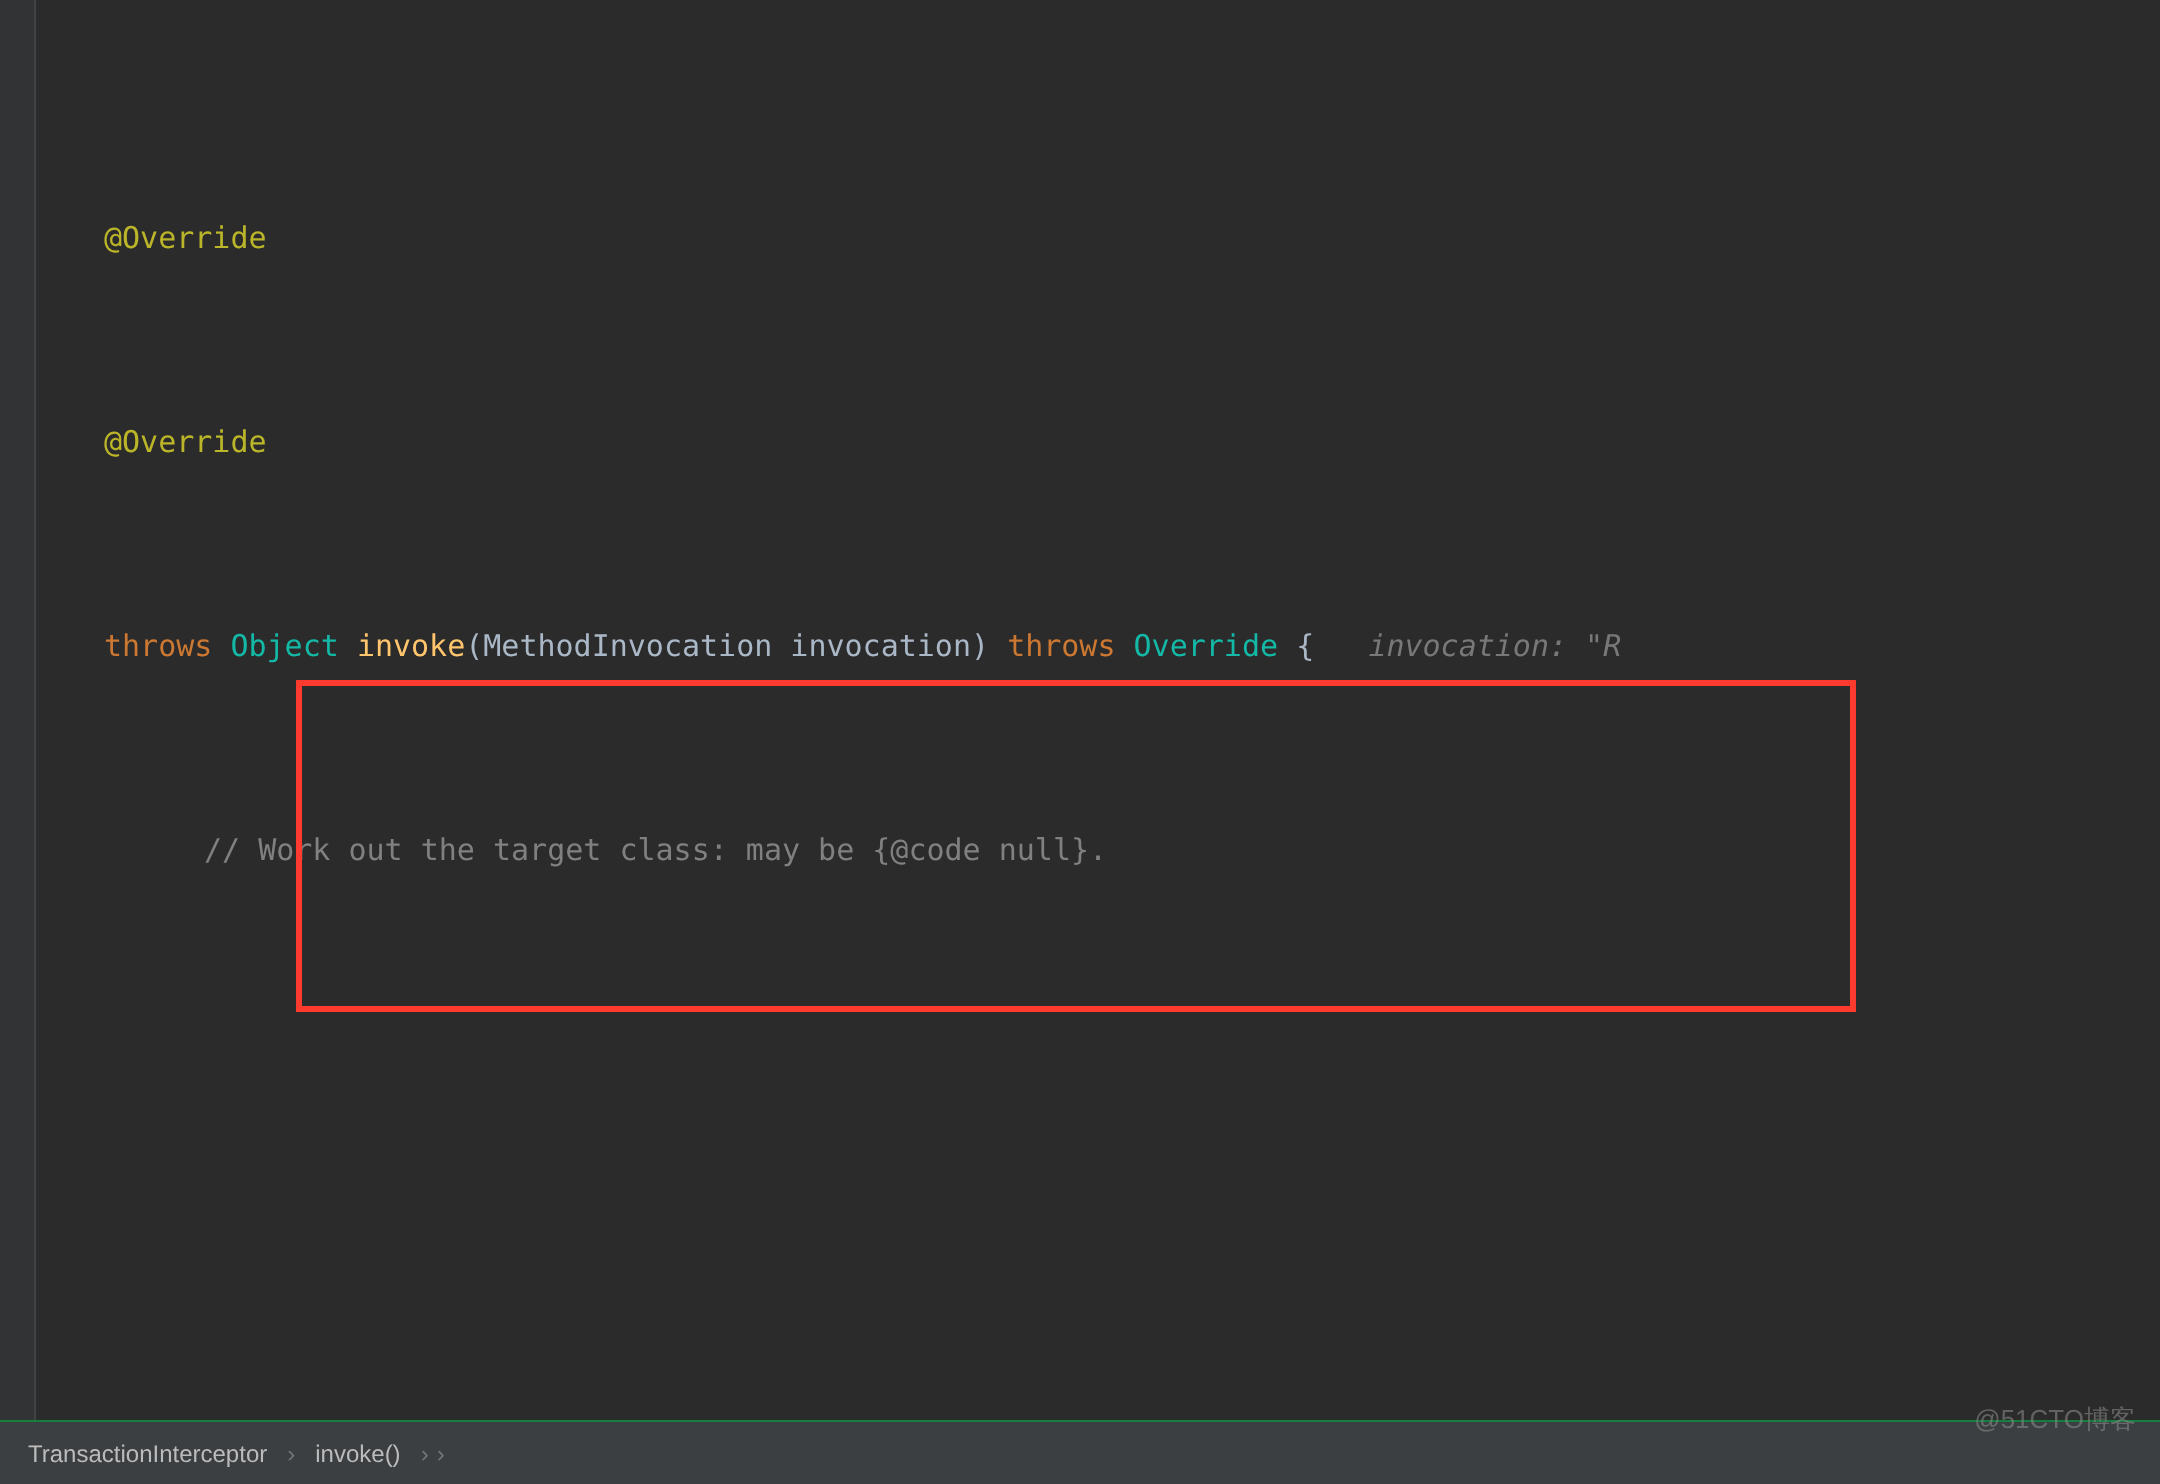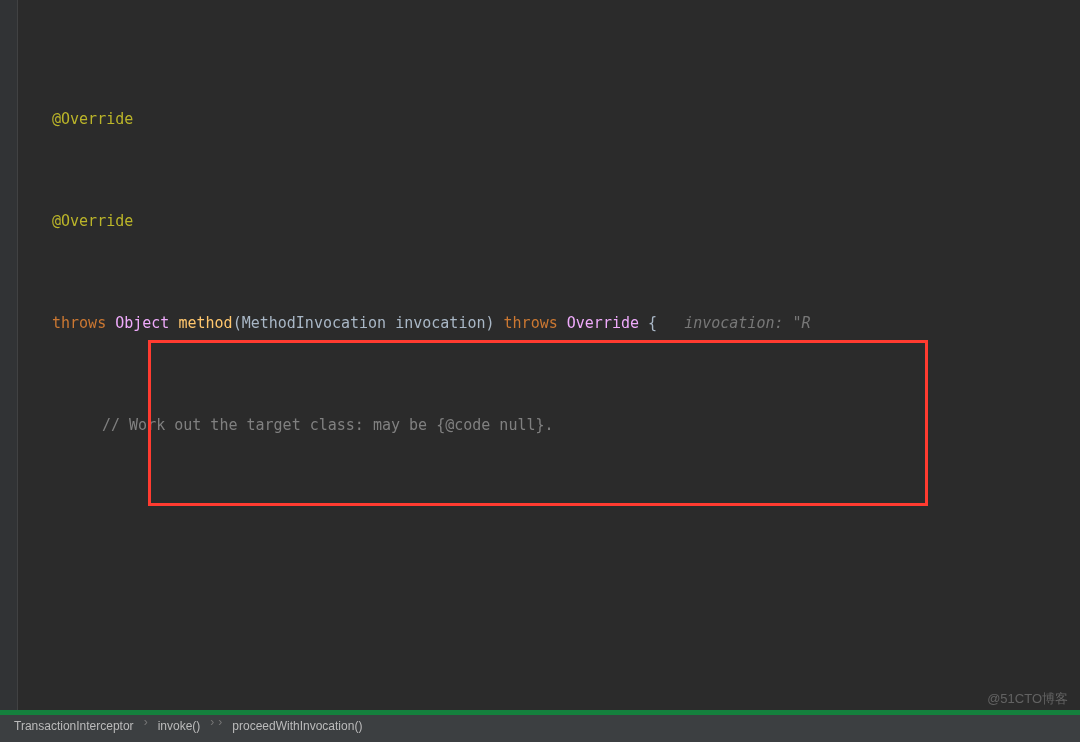--- a/index.html
+++ b/index.html
@@ -29,64 +29,65 @@
     }
     .code {
       position: absolute;
       left: 18px; top: 0; right: 0; bottom: 0;
     }
     .line { padding-left: 0; height: 34px; position: relative; }
     .i1 { padding-left: 34px; }
     .i2 { padding-left: 84px; }
     .kw { color: #cc7832; }
     .ann { color: #bbb529; }
-    .type { color: #f0abfc; }
+    .type { color: #14b8a6; }
     .mth { color: #ffc66d; }
     .cmt { color: #808080; }
     .hint { color: #787878; font-style: italic; }
     .p { color: #a9b7c6; }
     .redbox {
       position: absolute;
       border: 3px solid #ff3b30;
       pointer-events: none;
     }
     .breadcrumbs {
       position: absolute;
       left: 0; right: 0; bottom: 0;
       height: 32px;
       background: #3c3f41;
-      border-top: 5px solid #15803d;
+      border-top: 1px solid #15803d;
       display: flex;
+      align-items: center;
       font-family: sans-serif;
       font-size: 12px;
       color: #bbbbbb;
       padding-left: 6px;
     }
     .crumb { padding: 4px 8px; }
     .crumb-sep { color: #757575; padding: 0 2px; }
     .watermark {
       position: absolute;
       right: 12px;
-      bottom: 34px;
+      bottom: 23px;
       color: #888;
       font-family: sans-serif;
       font-size: 13px;
       opacity: 0.6;
     }
   </style>
 </head>
 <body>
 
 <div class="editor">
   <div class="gutter"></div>
   <div class="code">
 
     <div class="line i1"><span class="ann">@Override</span></div>
     <div class="line i1"><span class="ann">@Override</span></div>
-    <div class="line i1"><span class="kw">throws</span> <span class="type">Object</span> <span class="mth">method</span><span class="p">(</span><span class="p">MethodInvocation invocation</span><span class="p">) </span><span class="kw">throws</span> <span class="type">Override</span> <span class="p">{</span>   <span class="hint">invocation: "R</span></div>
+    <div class="line i1"><span class="kw">throws</span> <span class="type">Object</span> <span class="mth">invoke</span><span class="p">(</span><span class="p">MethodInvocation invocation</span><span class="p">) </span><span class="kw">throws</span> <span class="type">Override</span> <span class="p">{</span>   <span class="hint">invocation: "R</span></div>
     <div class="line i2"><span class="cmt">// Work out the target class: may be {@code null}.</span></div>
     
     
     
     
     
     
     
     
     
@@ -100,16 +101,15 @@
     <div class="redbox" id="redbox" style="top: 340px; left: 130px; width: 780px; height: 166px;"></div>
   </div>
 </div>
 
 <div class="breadcrumbs">
   <span class="crumb">TransactionInterceptor</span>
   <span class="crumb-sep">›</span>
   <span class="crumb">invoke()</span>
   <span class="crumb-sep">›</span>
   <span class="crumb-sep">›</span>
-  <span class="crumb">proceedWithInvocation()</span>
 </div>
 
 <div class="watermark">@51CTO博客</div>
 
 </body></html>

